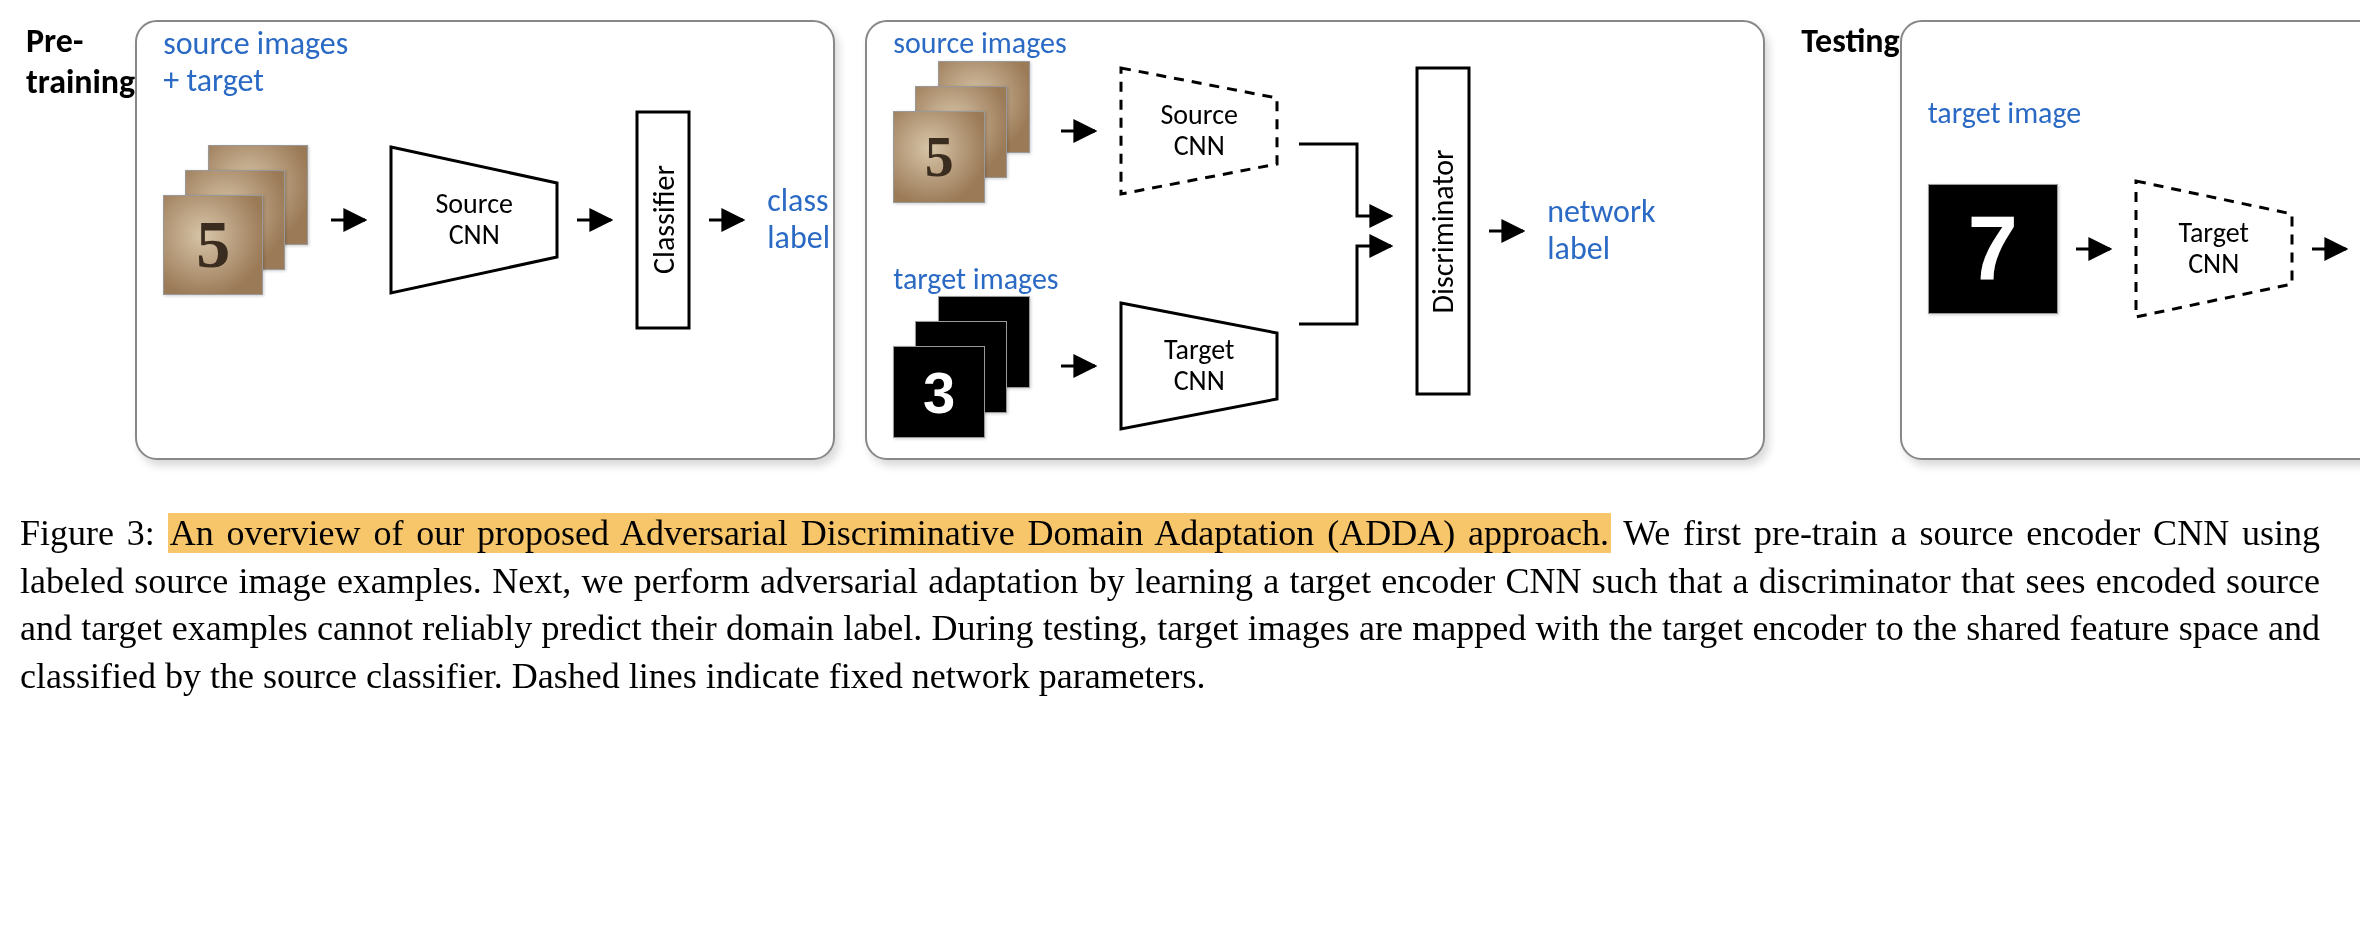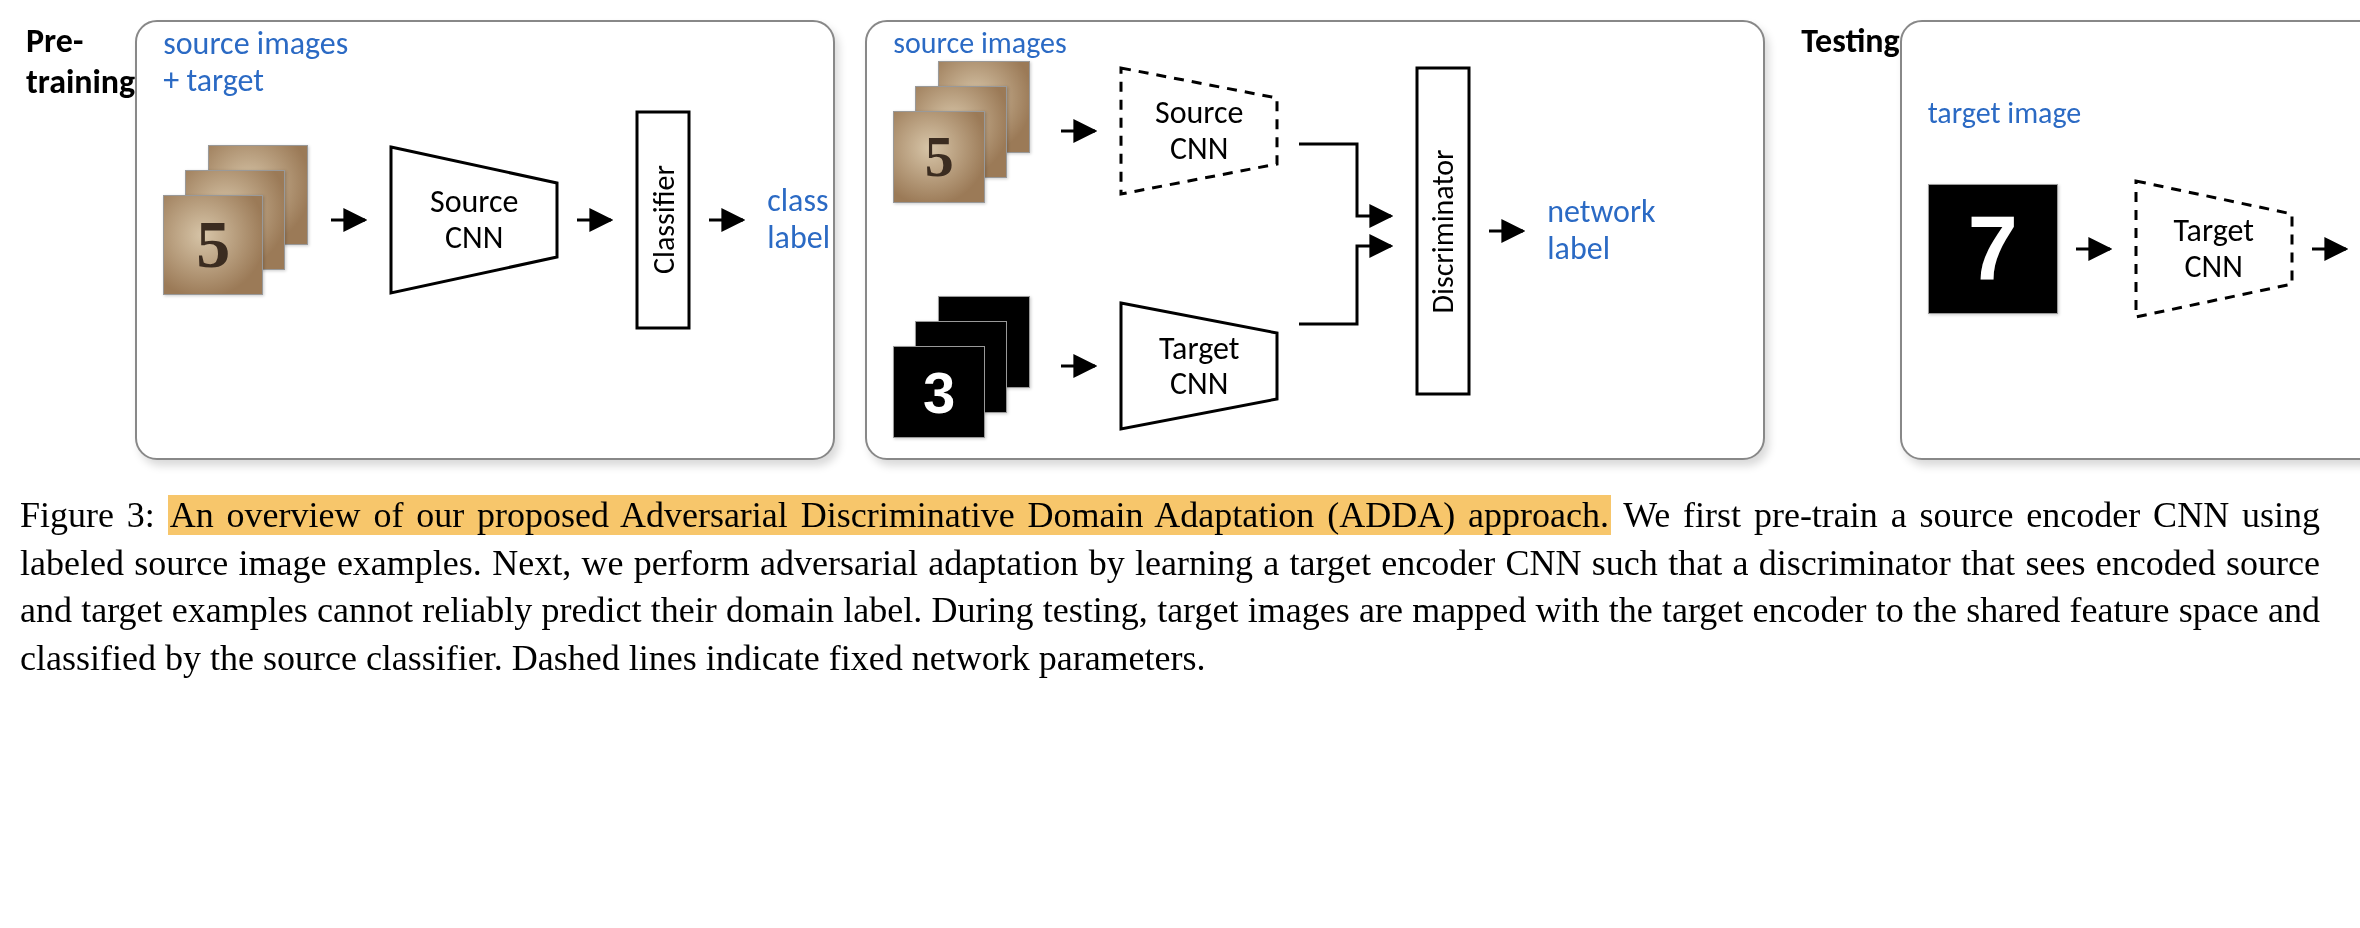--- a/index.html
+++ b/index.html
@@ -86,21 +86,21 @@
     height: 150px;
     flex: none;
     display: flex;
     align-items: center;
     justify-content: center;
   }
   .trap svg { position: absolute; inset: 0; width: 100%; height: 100%; }
   .trap-label {
     position: relative;
     text-align: center;
-    font-size: 32px;
+    font-size: 28px;
     line-height: 1.1;
   }
 
   
   .vbox {
     height: 220px;
     width: 56px;
     display: flex;
     align-items: center;
     justify-content: center;
@@ -123,21 +123,21 @@
     display:flex; align-items:center; justify-content:center;
   }
   .arrow svg { width:100%; height:100%; }
 
   .col-stack { display:flex; flex-direction:column; gap:8px; }
 
   .caption {
     font-family: "Times New Roman", Times, serif;
     font-size: 36px;
     line-height: 1.32;
-    margin-top: 32px;
+    margin-top: 50px;
     max-width: 2300px;
     text-align: justify;
   }
   .hl { background: #f7c66b; padding: 0 2px; }
 </style>
 </head>
 <body>
 
 <svg width="0" height="0" style="position:absolute">
   <defs>
@@ -220,20 +220,21 @@
                 <svg viewBox="0 0 160 130">
                     <polygon points="2,2 158,32 158,98 2,128" fill="#fff" stroke="#000" stroke-width="3" stroke-dasharray="10 8"></polygon>
                   </svg>
                 <div class="trap-label" style="white-space:pre">Source
 CNN</div>
               </div>
             </div>
           </div>
 
           <div>
+            <div class="blue-label blue-small">target images</div>
             <div class="row">
               <div class="stack" style="width:150px;height:140px">
                 <div class="digit mnist d1" style="width:92px;height:92px;font-size:58px">1</div>
                 <div class="digit mnist d2" style="width:92px;height:92px;font-size:58px">4</div>
                 <div class="digit mnist d3" style="width:92px;height:92px;font-size:58px">3</div>
               </div>
               <div class="arrow">
                   <svg>
                     <line x1="0" y1="12" x2="34" y2="12" stroke="#000" stroke-width="3" marker-end="url(#arrh)"></line>
                   </svg>

